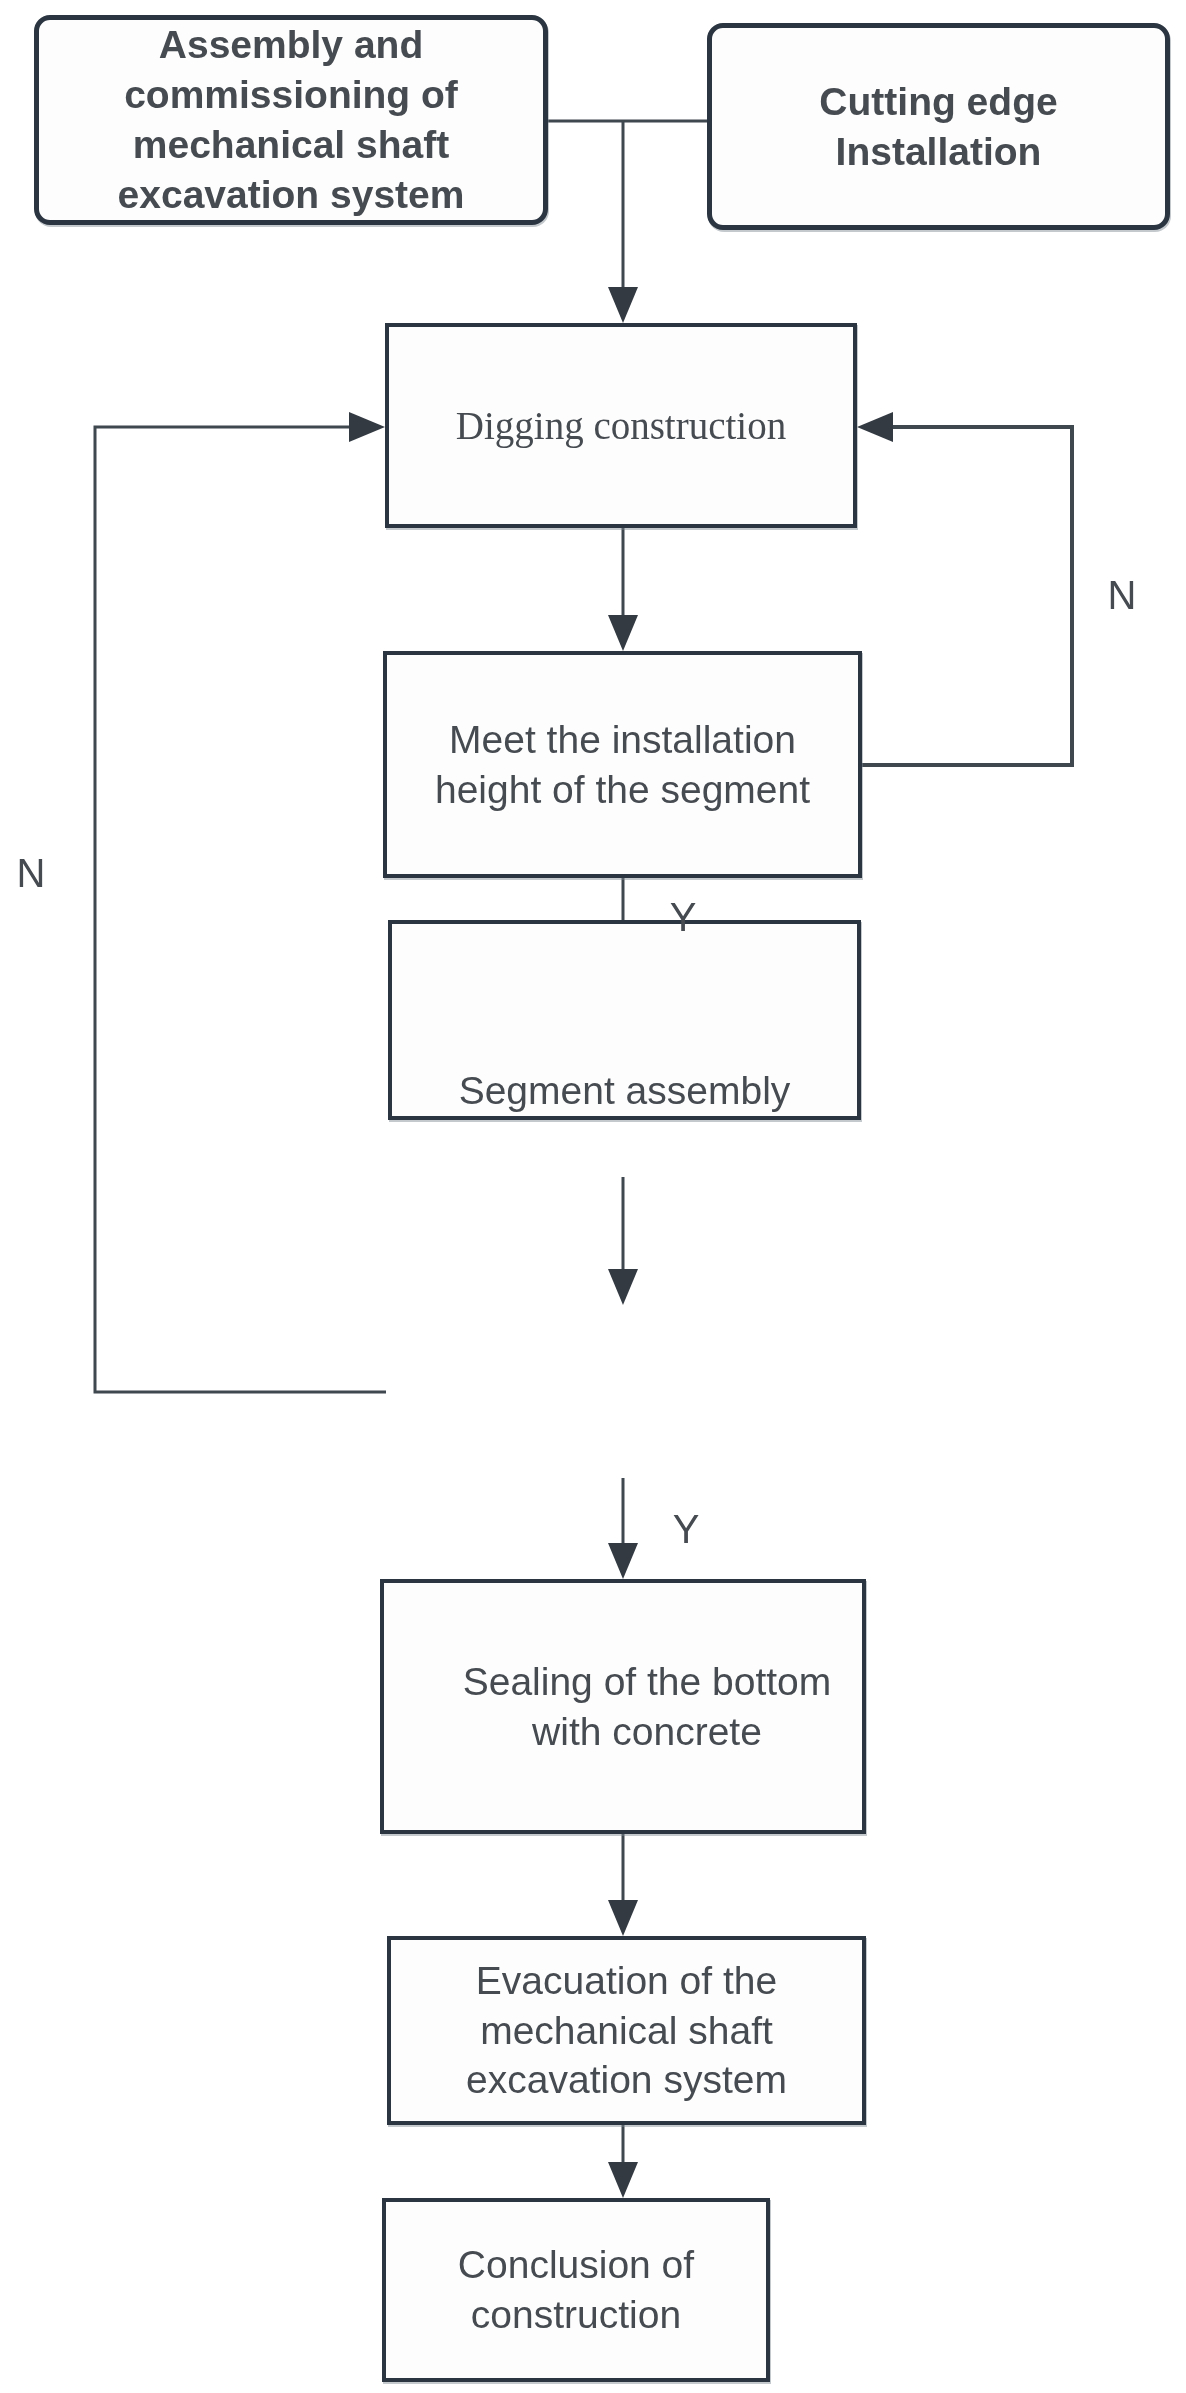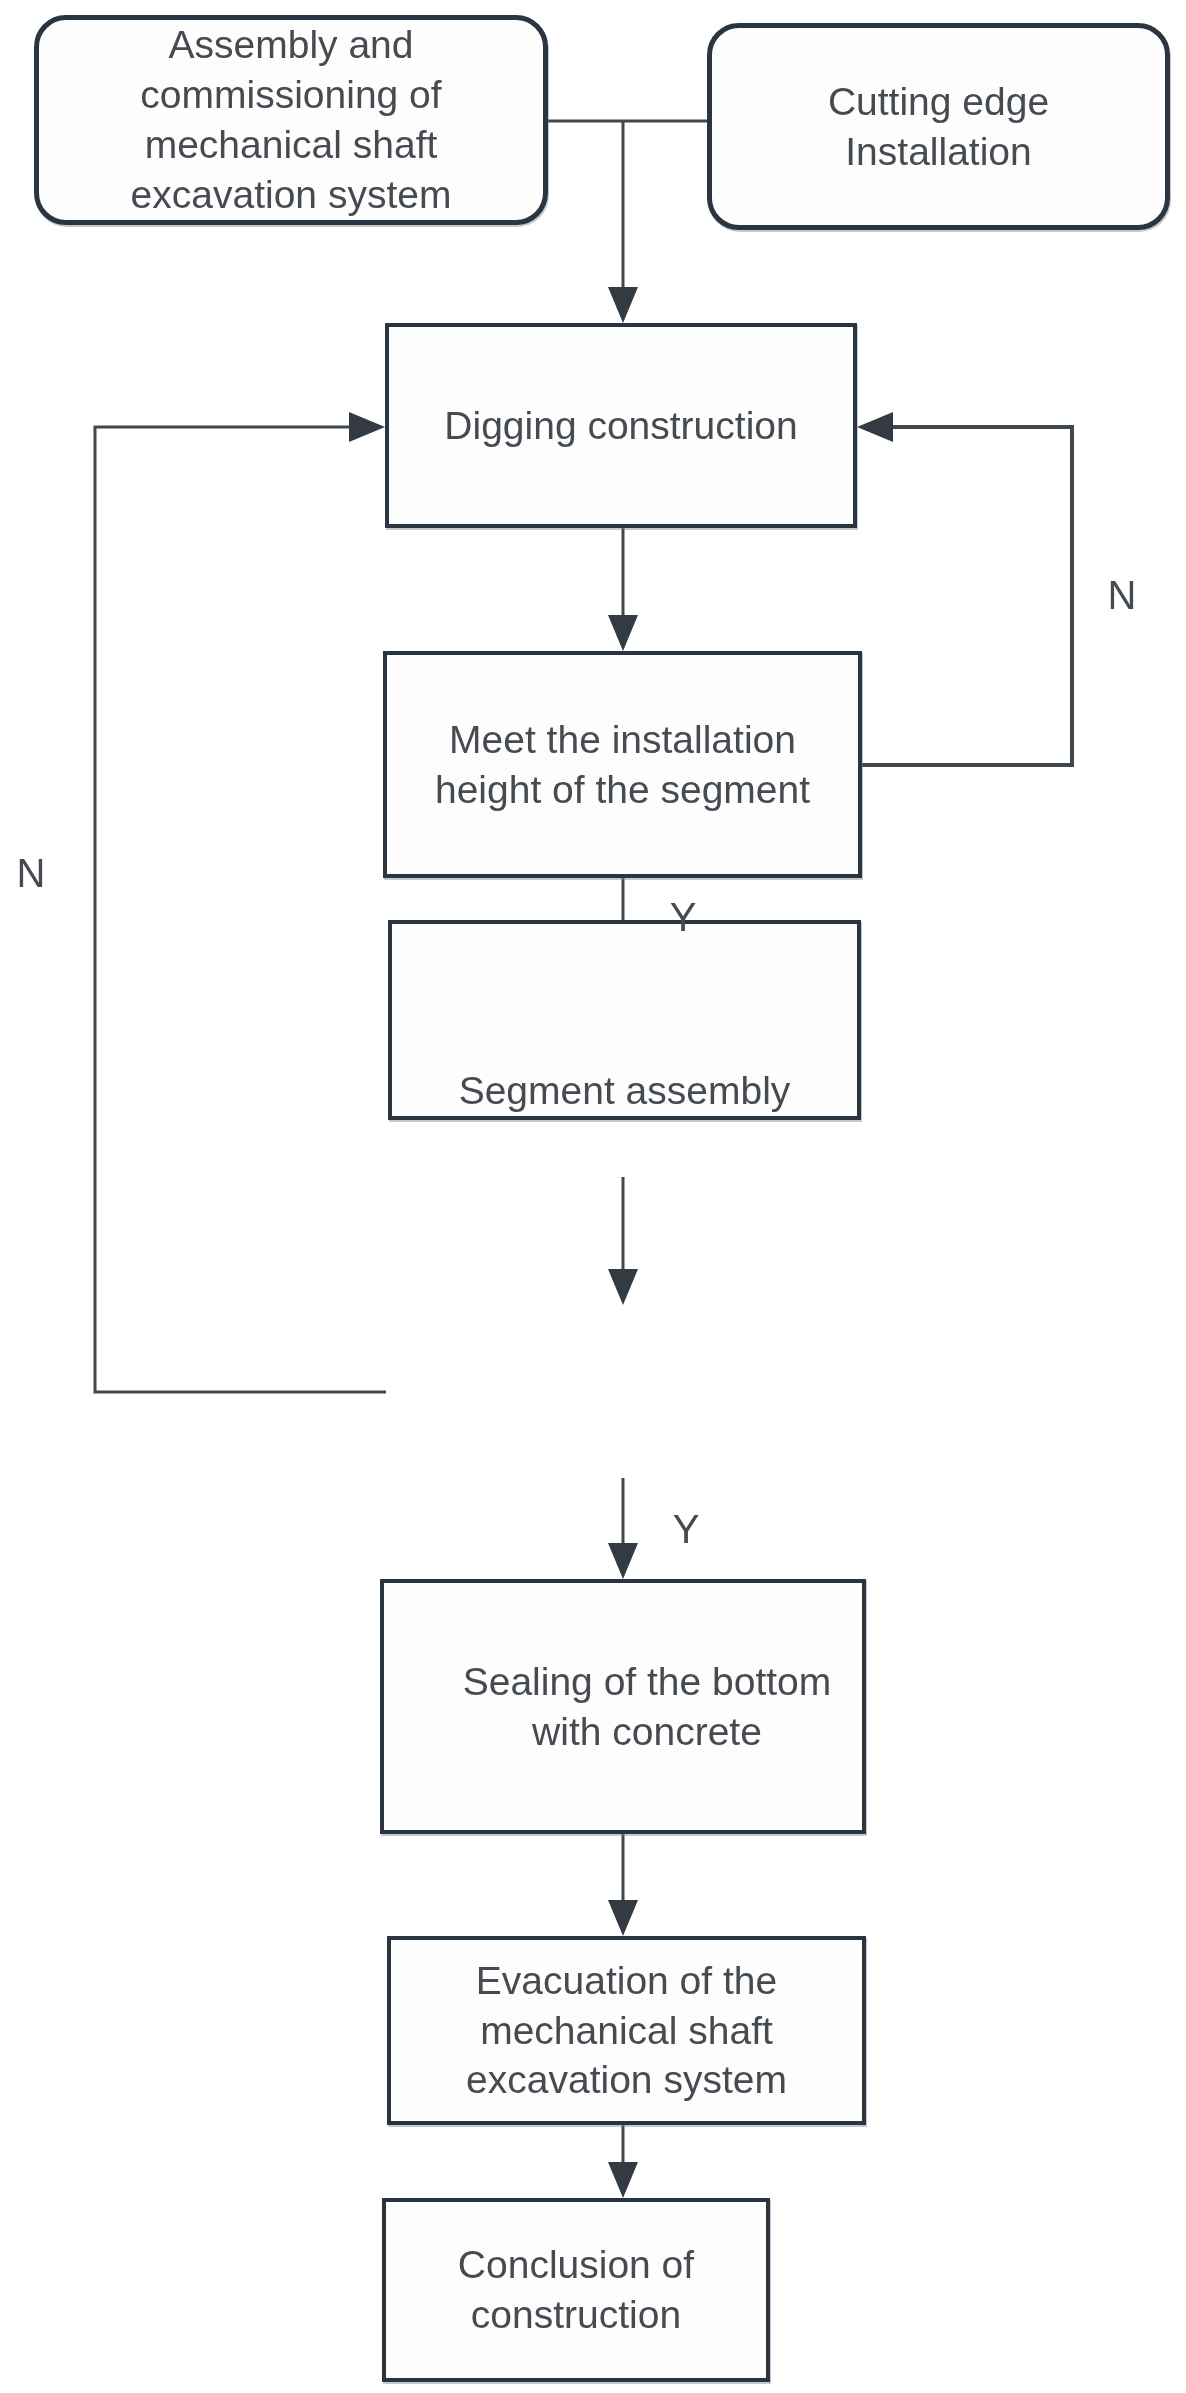--- a/index.html
+++ b/index.html
@@ -31,27 +31,28 @@
     align-items: center;
     justify-content: center;
     text-align: center;
     color: #464b51;
     font-size: 39px;
     line-height: 1.28;
     white-space: pre-line;
     box-shadow: 1px 2px 0 rgba(125,135,145,0.45);
   }
   .node.rounded {
-    border-radius: 32px;
+    border-radius: 16px;
     border-width: 5px;
+    font-weight: bold;
   }
   
   .n-assembly   { left: 34px;  top: 15px;   width: 514px; height: 210px; }
   .n-cutting    { left: 707px; top: 23px;   width: 463px; height: 207px; }
-  .n-digging    { left: 385px; top: 323px;  width: 472px; height: 205px; }
+  .n-digging    { left: 385px; top: 323px;  width: 472px; height: 205px; font-family: Liberation Serif, serif; }
   .n-meet       { left: 383px; top: 651px;  width: 479px; height: 227px; }
   .n-segment    { left: 388px; top: 920px;  width: 473px; height: 200px; align-items: flex-end; }
   .n-shafts     { left: 386px; top: 1305px; width: 478px; height: 173px; }
   .n-sealing    { left: 380px; top: 1579px; width: 486px; height: 255px; padding-left: 48px; }
   .n-evacuation { left: 387px; top: 1936px; width: 479px; height: 189px; }
   .n-conclusion { left: 382px; top: 2198px; width: 388px; height: 184px; }
 
   .edge-label {
     position: absolute;
     width: 46px;

